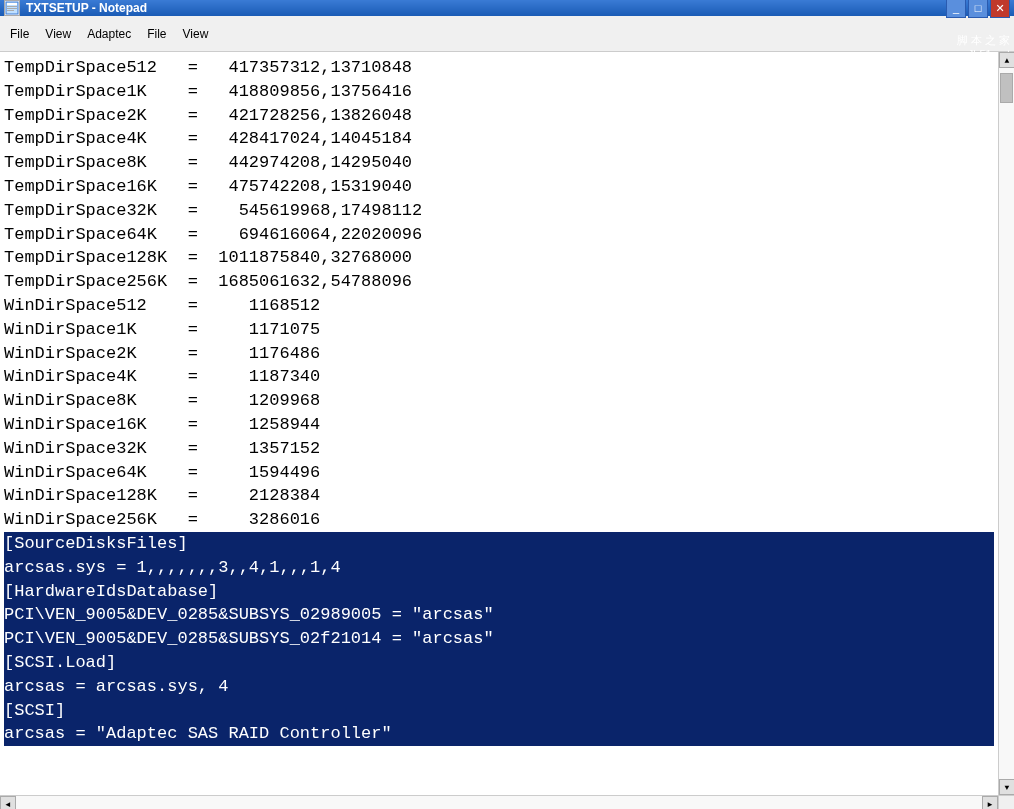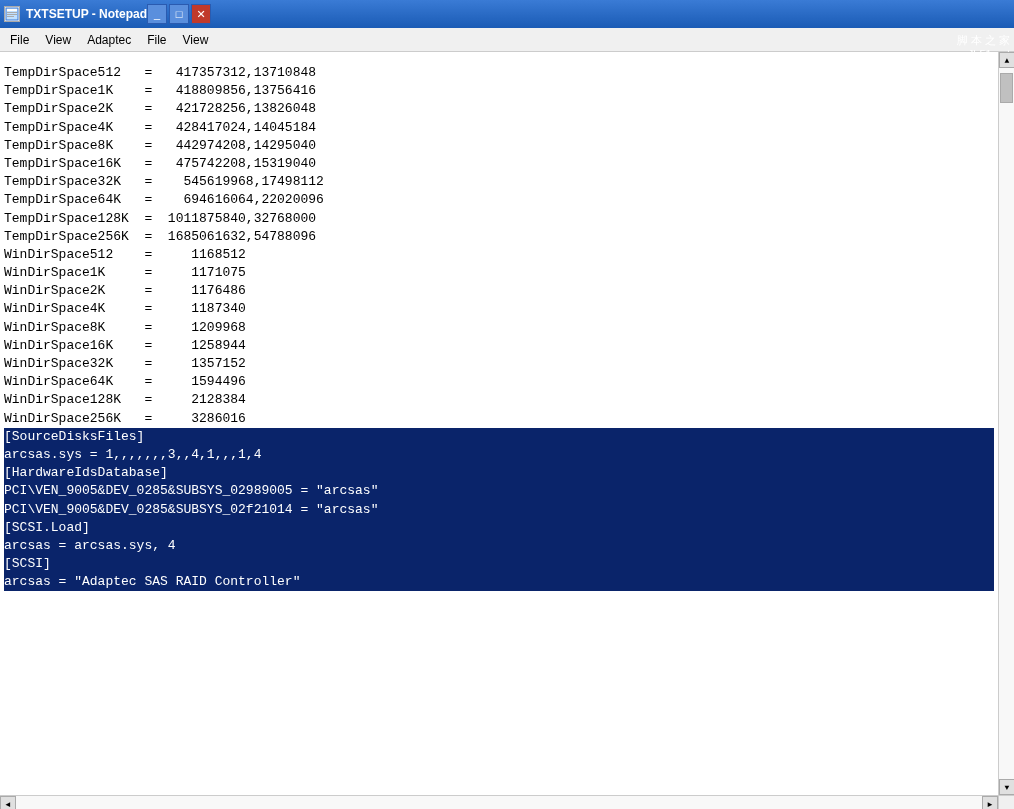--- a/index.html
+++ b/index.html
@@ -14,24 +14,24 @@
       background: #fff;
       overflow: hidden;
       width: 1014px;
       height: 809px;
     }
 
     
     #title-bar {
       background: linear-gradient(to bottom, #3a7bd5, #1a5bb5);
       color: #fff;
-      height: 28px;
-      display: flex;
-      align-items: center;
-      justify-content: flex-start;
+      height: 16px;
+      display: flex;
+      align-items: center;
+      justify-content: space-between;
       padding: 0 4px;
       user-select: none;
     }
 
     #title-left {
       display: flex;
       align-items: center;
       gap: 6px;
     }
 
@@ -87,21 +87,21 @@
       font-size: 11px;
       color: #fff;
       font-family: Arial, sans-serif;
       line-height: 1.3;
       margin-top: 29px;
     }
 
     
     #menu-bar {
       background: #f0f0f0;
-      height: 24px;
+      height: 36px;
       display: flex;
       align-items: center;
       padding: 0 2px;
       border-bottom: 1px solid #ccc;
       font-family: 'Segoe UI', Tahoma, sans-serif;
       font-size: 12px;
     }
 
     .menu-item {
       padding: 2px 8px;
@@ -125,23 +125,23 @@
       background: #fff;
     }
 
     #text-content {
       position: absolute;
       top: 0;
       left: 0;
       right: 16px;
       bottom: 16px;
       overflow: hidden;
-      padding: 12px 4px;
+      padding: 4px 4px;
       font-family: 'Courier New', Courier, monospace;
-      font-size: 13px;
+      font-size: 17px;
       line-height: 1.4;
       white-space: pre;
       color: #000;
     }
 
     
     #scrollbar-v {
       width: 16px;
       background: #f0f0f0;
       border-left: 1px solid #ccc;

